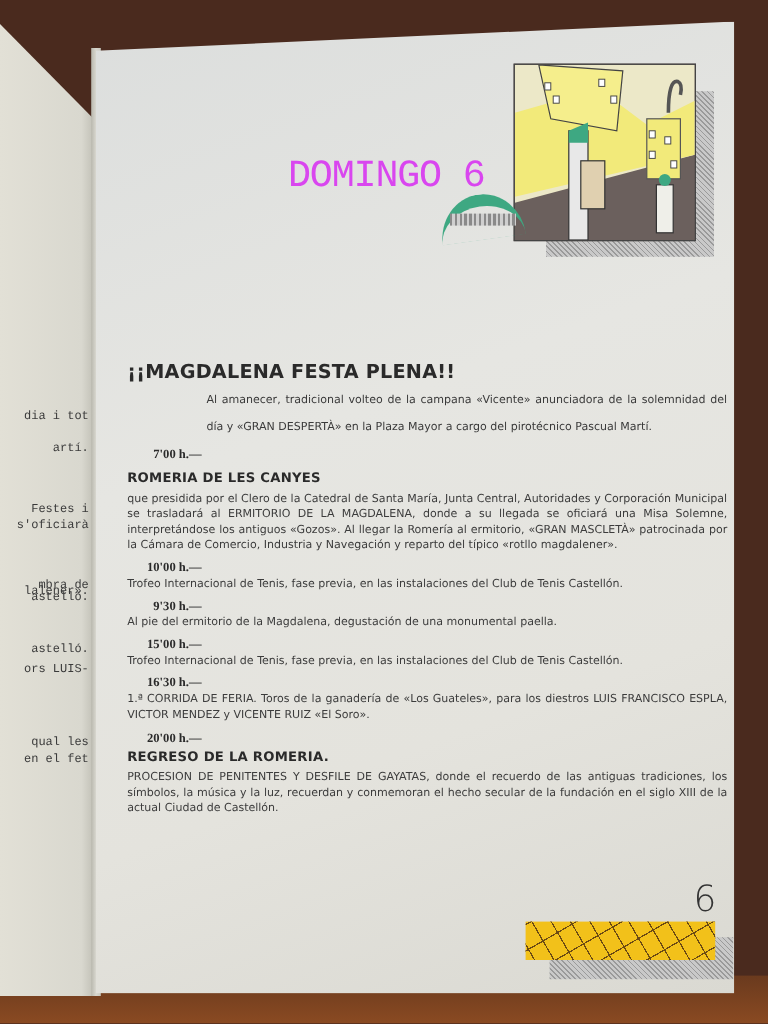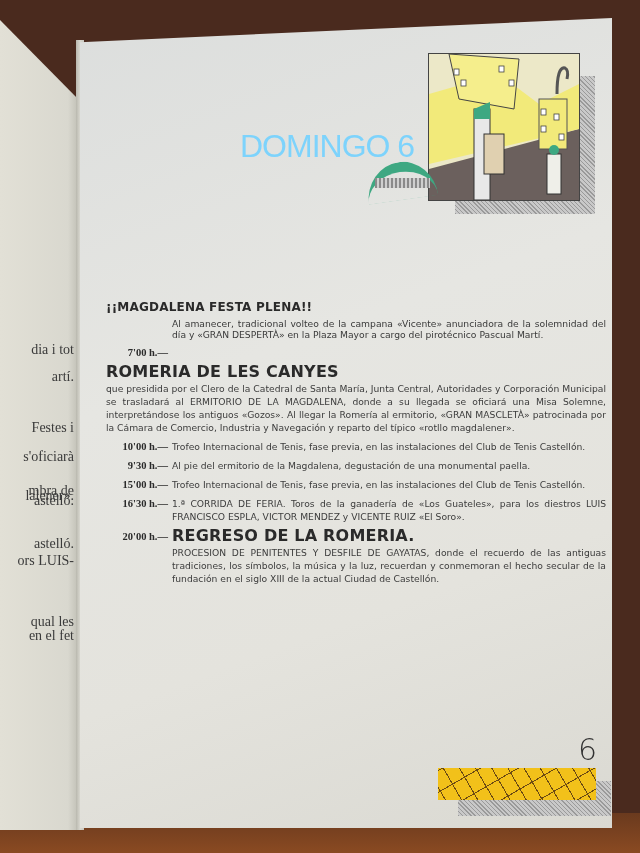--- a/index.html
+++ b/index.html
@@ -11,37 +11,37 @@
   .desk-bottom {
     position:absolute; left:0; right:0; bottom:0; height:40px;
     background:linear-gradient(#6a3a1e,#8a4a22);
   }
   .left-page {
     position:absolute; left:0; top:20px; width:80px; height:810px;
     background:linear-gradient(90deg,#e2e0d6 0%,#d9d8cf 85%,#bdbcb2 100%);
     clip-path: polygon(0 0, 100% 10%, 100% 100%, 0 100%);
   }
   .left-page .frag {
-    position:absolute; right:6px; font-size:14px; color:#3a3a3a;
-    font-family:Liberation Serif, serif; white-space:nowrap;
+    position:absolute; right:6px; font-size:10px; color:#3a3a3a;
+    font-family:Liberation Mono, monospace; white-space:nowrap;
     text-align:right;
   }
   .crease {
     position:absolute; left:76px; top:40px; width:8px; height:790px;
     background:linear-gradient(90deg,#b9b8ae,#d8d7cf,#c8c7be);
   }
   .page {
     position:absolute; left:80px; top:18px; width:532px; height:810px;
     background:linear-gradient(160deg,#dcdedd 0%,#e6e6e2 40%,#e4e3dd 70%,#dad9d2 100%);
     clip-path: polygon(0 3%, 100% 0, 100% 100%, 0 100%);
   }
   .title {
     position:absolute; left:240px; top:128px;
-    font-family:Liberation Sans, sans-serif; font-weight:200;
-    font-size:32px; letter-spacing:-1px; color:#7dd3fc;
+    font-family:Liberation Mono, monospace; font-weight:200;
+    font-size:32px; letter-spacing:-1px; color:#d946ef;
   }
   .art {
     position:absolute; left:428px; top:53px; width:150px; height:146px;
     background:#6b605d; overflow:hidden; border:1px solid #444;
   }
   .art-shadow {
     position:absolute; left:455px; top:76px; width:140px; height:138px;
     background:repeating-linear-gradient(45deg,#9a9a9a 0 1px,#c9c9c9 1px 3px);
   }
   .green-arc {
@@ -50,30 +50,30 @@
     transform:rotate(-8deg);
   }
   .grey-stripe {
     position:absolute; left:375px; top:178px; width:55px; height:10px;
     background:repeating-linear-gradient(90deg,#8a8a8a 0 2px,#cfcfcf 2px 4px);
   }
   .content {
     position:absolute; left:106px; top:300px; width:500px;
     font-family:"DejaVu Sans", sans-serif; color:#3a3a3a;
   }
-  .headline { font-weight:bold; font-size:12px; color:#2a2a2a; margin-bottom:4px; letter-spacing:0.2px; }
-  .entry { display:flex; margin-bottom:6px; }
+  .headline { font-weight:bold; font-size:16px; color:#2a2a2a; margin-bottom:4px; letter-spacing:0.2px; }
+  .entry { display:flex; margin-bottom:6px;flex-direction:column; }
   .time {
     width:62px; flex:none; text-align:right; padding-right:4px;
     font-family:"Liberation Serif", serif; font-weight:bold; font-size:10.5px; color:#2a2a2a;
     line-height:13px;
   }
   .body { flex:1; font-size:9.2px; line-height:13px; text-align:justify; color:#3c3c3c; }
-  .body .heading { font-weight:bold; font-size:16px; color:#2a2a2a; letter-spacing:0.2px; display:block; margin-bottom:4px; }
-  .intro { margin-left:66px; font-size:9.2px; line-height:11px; text-align:justify; margin-bottom:6px; }
+  .body .heading { font-weight:bold; font-size:11px; color:#2a2a2a; letter-spacing:0.2px; display:block; margin-bottom:4px; }
+  .intro { margin-left:66px; font-size:9.2px; line-height:22px; text-align:justify; margin-bottom:6px; }
   .page-number {
     position:absolute; left:578px; top:732px; font-size:30px; color:#333;
     font-family:"DejaVu Sans", sans-serif; font-weight:300;
   }
   .yellow-band {
     position:absolute; left:438px; top:768px; width:158px; height:32px;
     background:
       repeating-linear-gradient(60deg, transparent 0 6px, #6b4a14 6px 7px, transparent 7px 14px),
       repeating-linear-gradient(-30deg, transparent 0 9px, #6b4a14 9px 10px, transparent 10px 19px),
       #f2c11a;
@@ -87,21 +87,21 @@
 </style>
 </head>
 <body>
 
 <div class="desk-bottom"></div>
 
 <div class="left-page" id="left-page">
     <div class="frag" style="top: 322px;">dia i tot</div>
     <div class="frag" style="top: 349px;">artí.</div>
     <div class="frag" style="top: 400px; text-align: right;">Festes i</div>
-    <div class="frag" style="top: 429px;">s'oficiarà</div>
+    <div class="frag" style="top: 413px;">s'oficiarà</div>
     <div class="frag" style="top: 463px;">mbra de</div>
     <div class="frag" style="top: 468px;">lalener».</div>
     <div class="frag" style="top: 473px;">astelló.</div>
     <div class="frag" style="top: 516px;">astelló.</div>
     <div class="frag" style="top: 533px; margin-left: 48px;">ors LUIS-</div>
     <div class="frag" style="top: 594px;">qual les</div>
     <div class="frag" style="top: 608px; text-align: center;">en el fet</div>
   </div>
 <div class="crease"></div>
 

